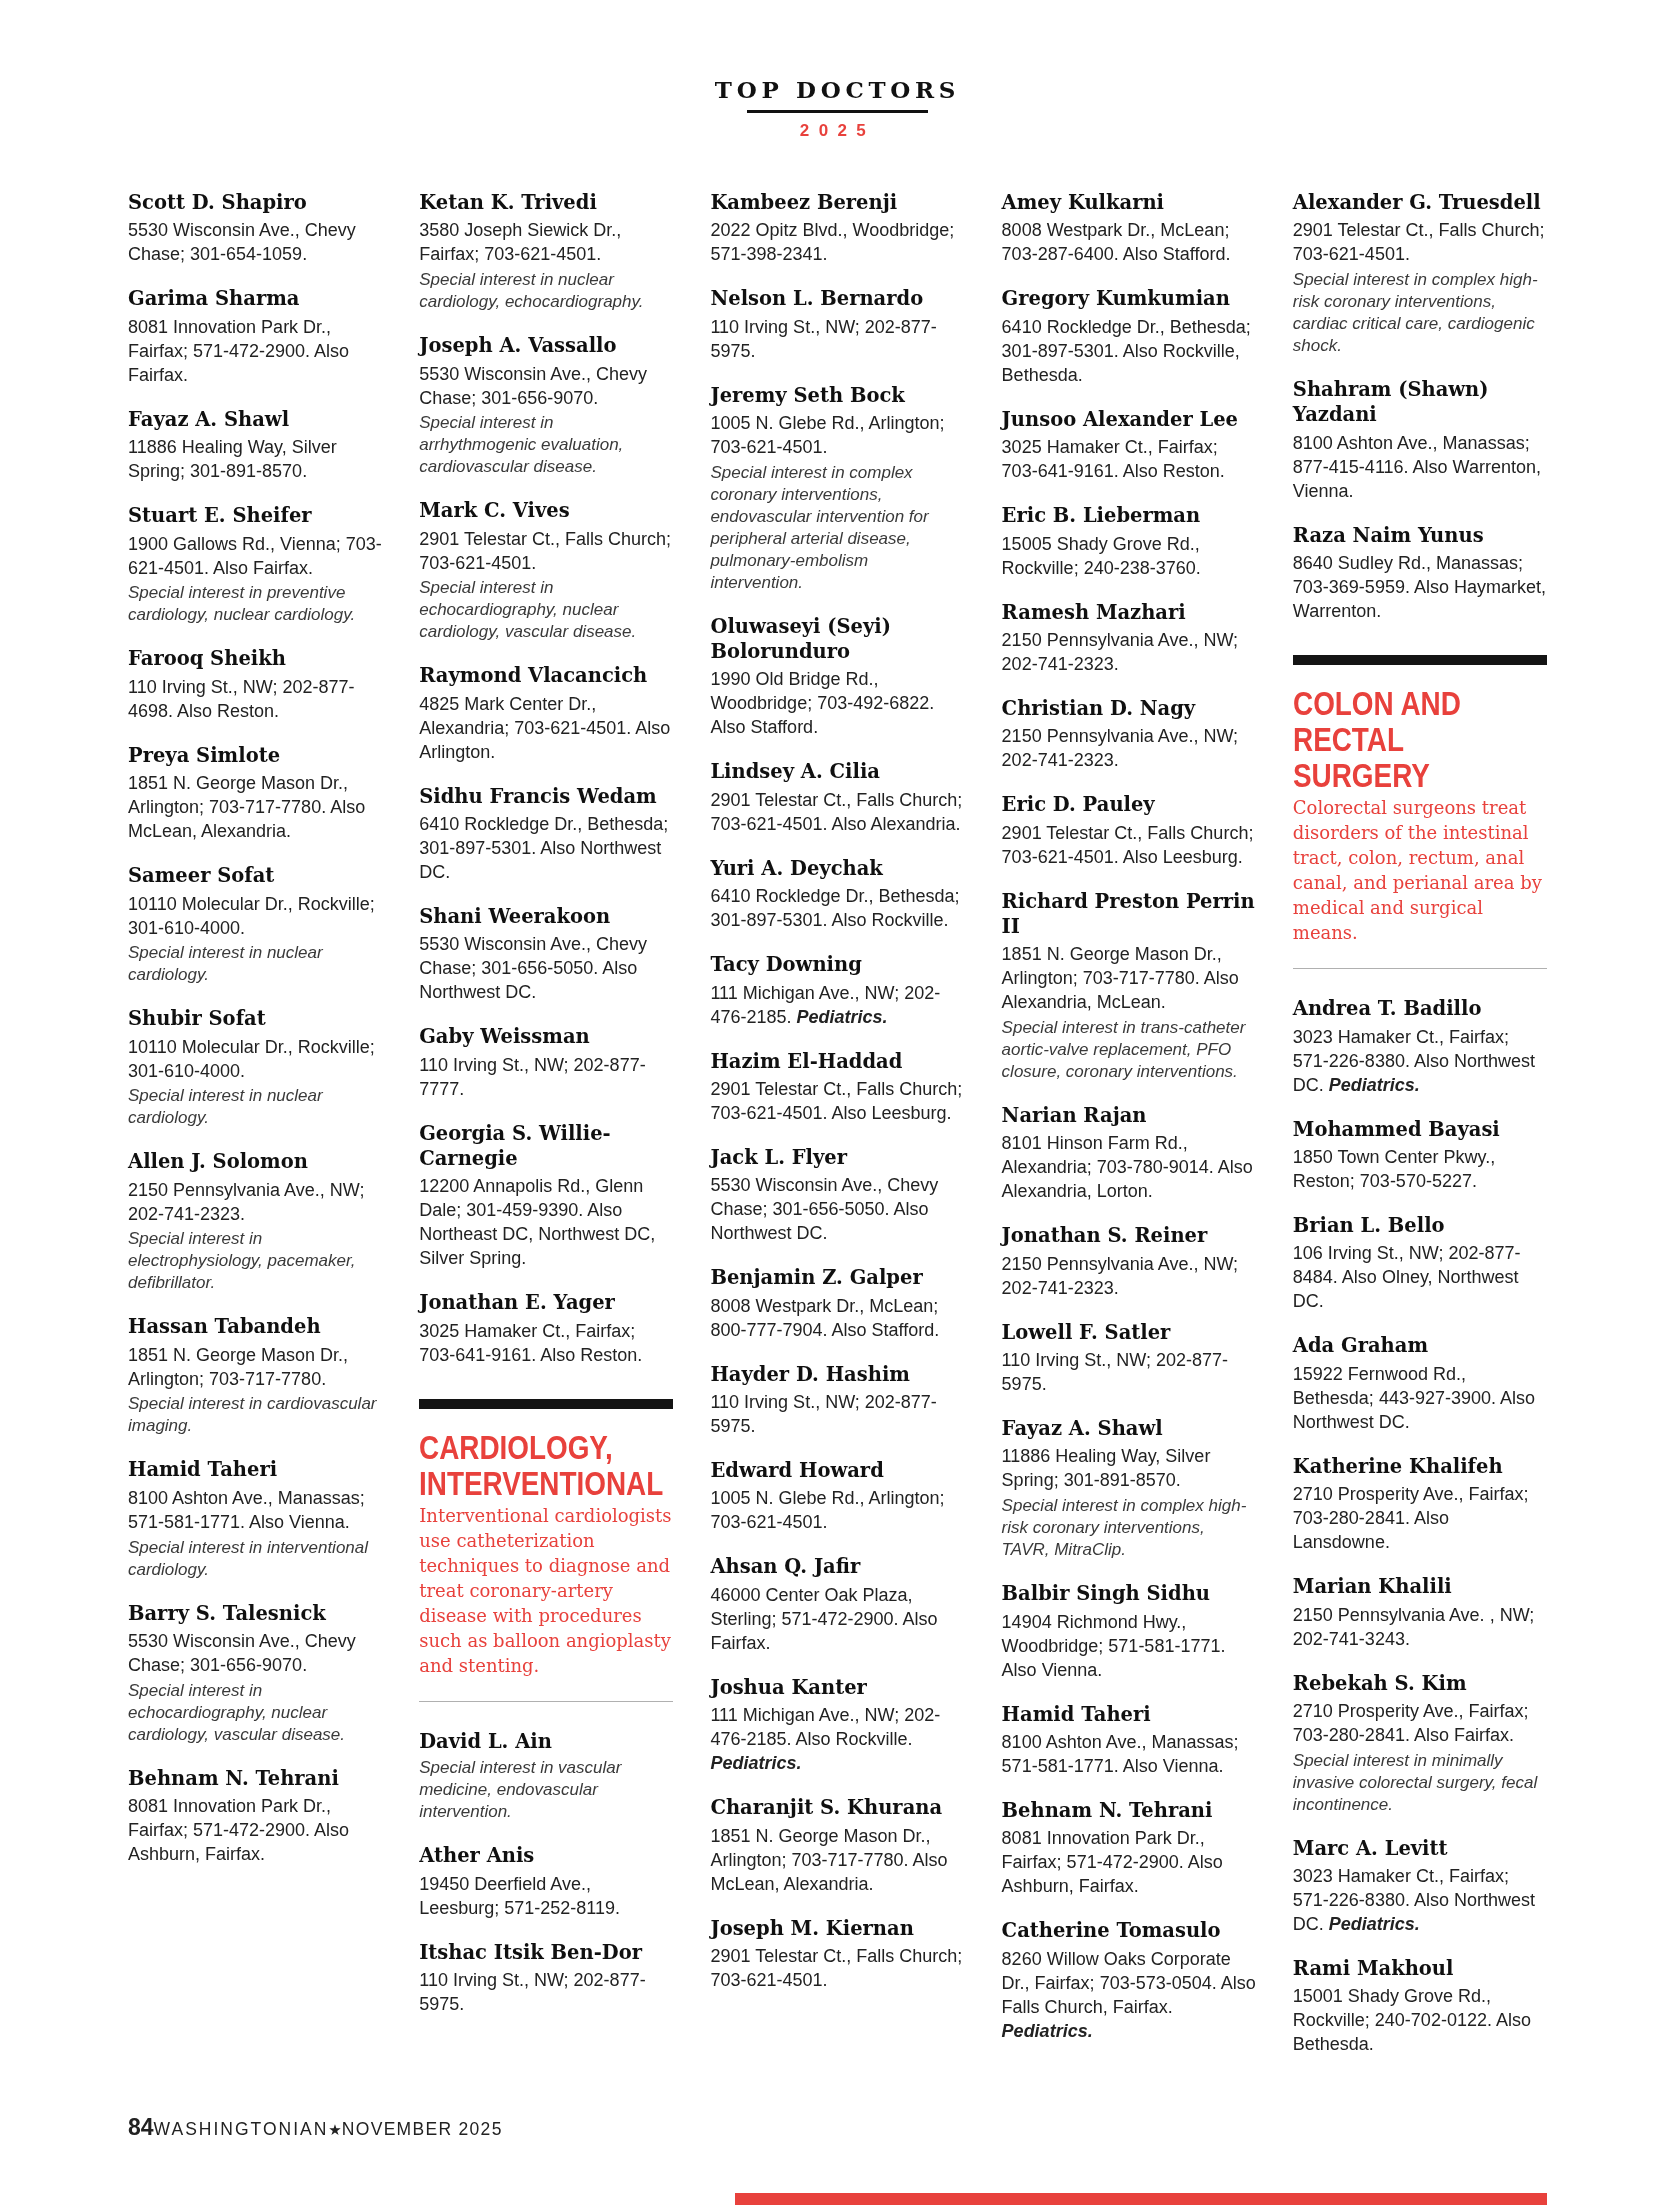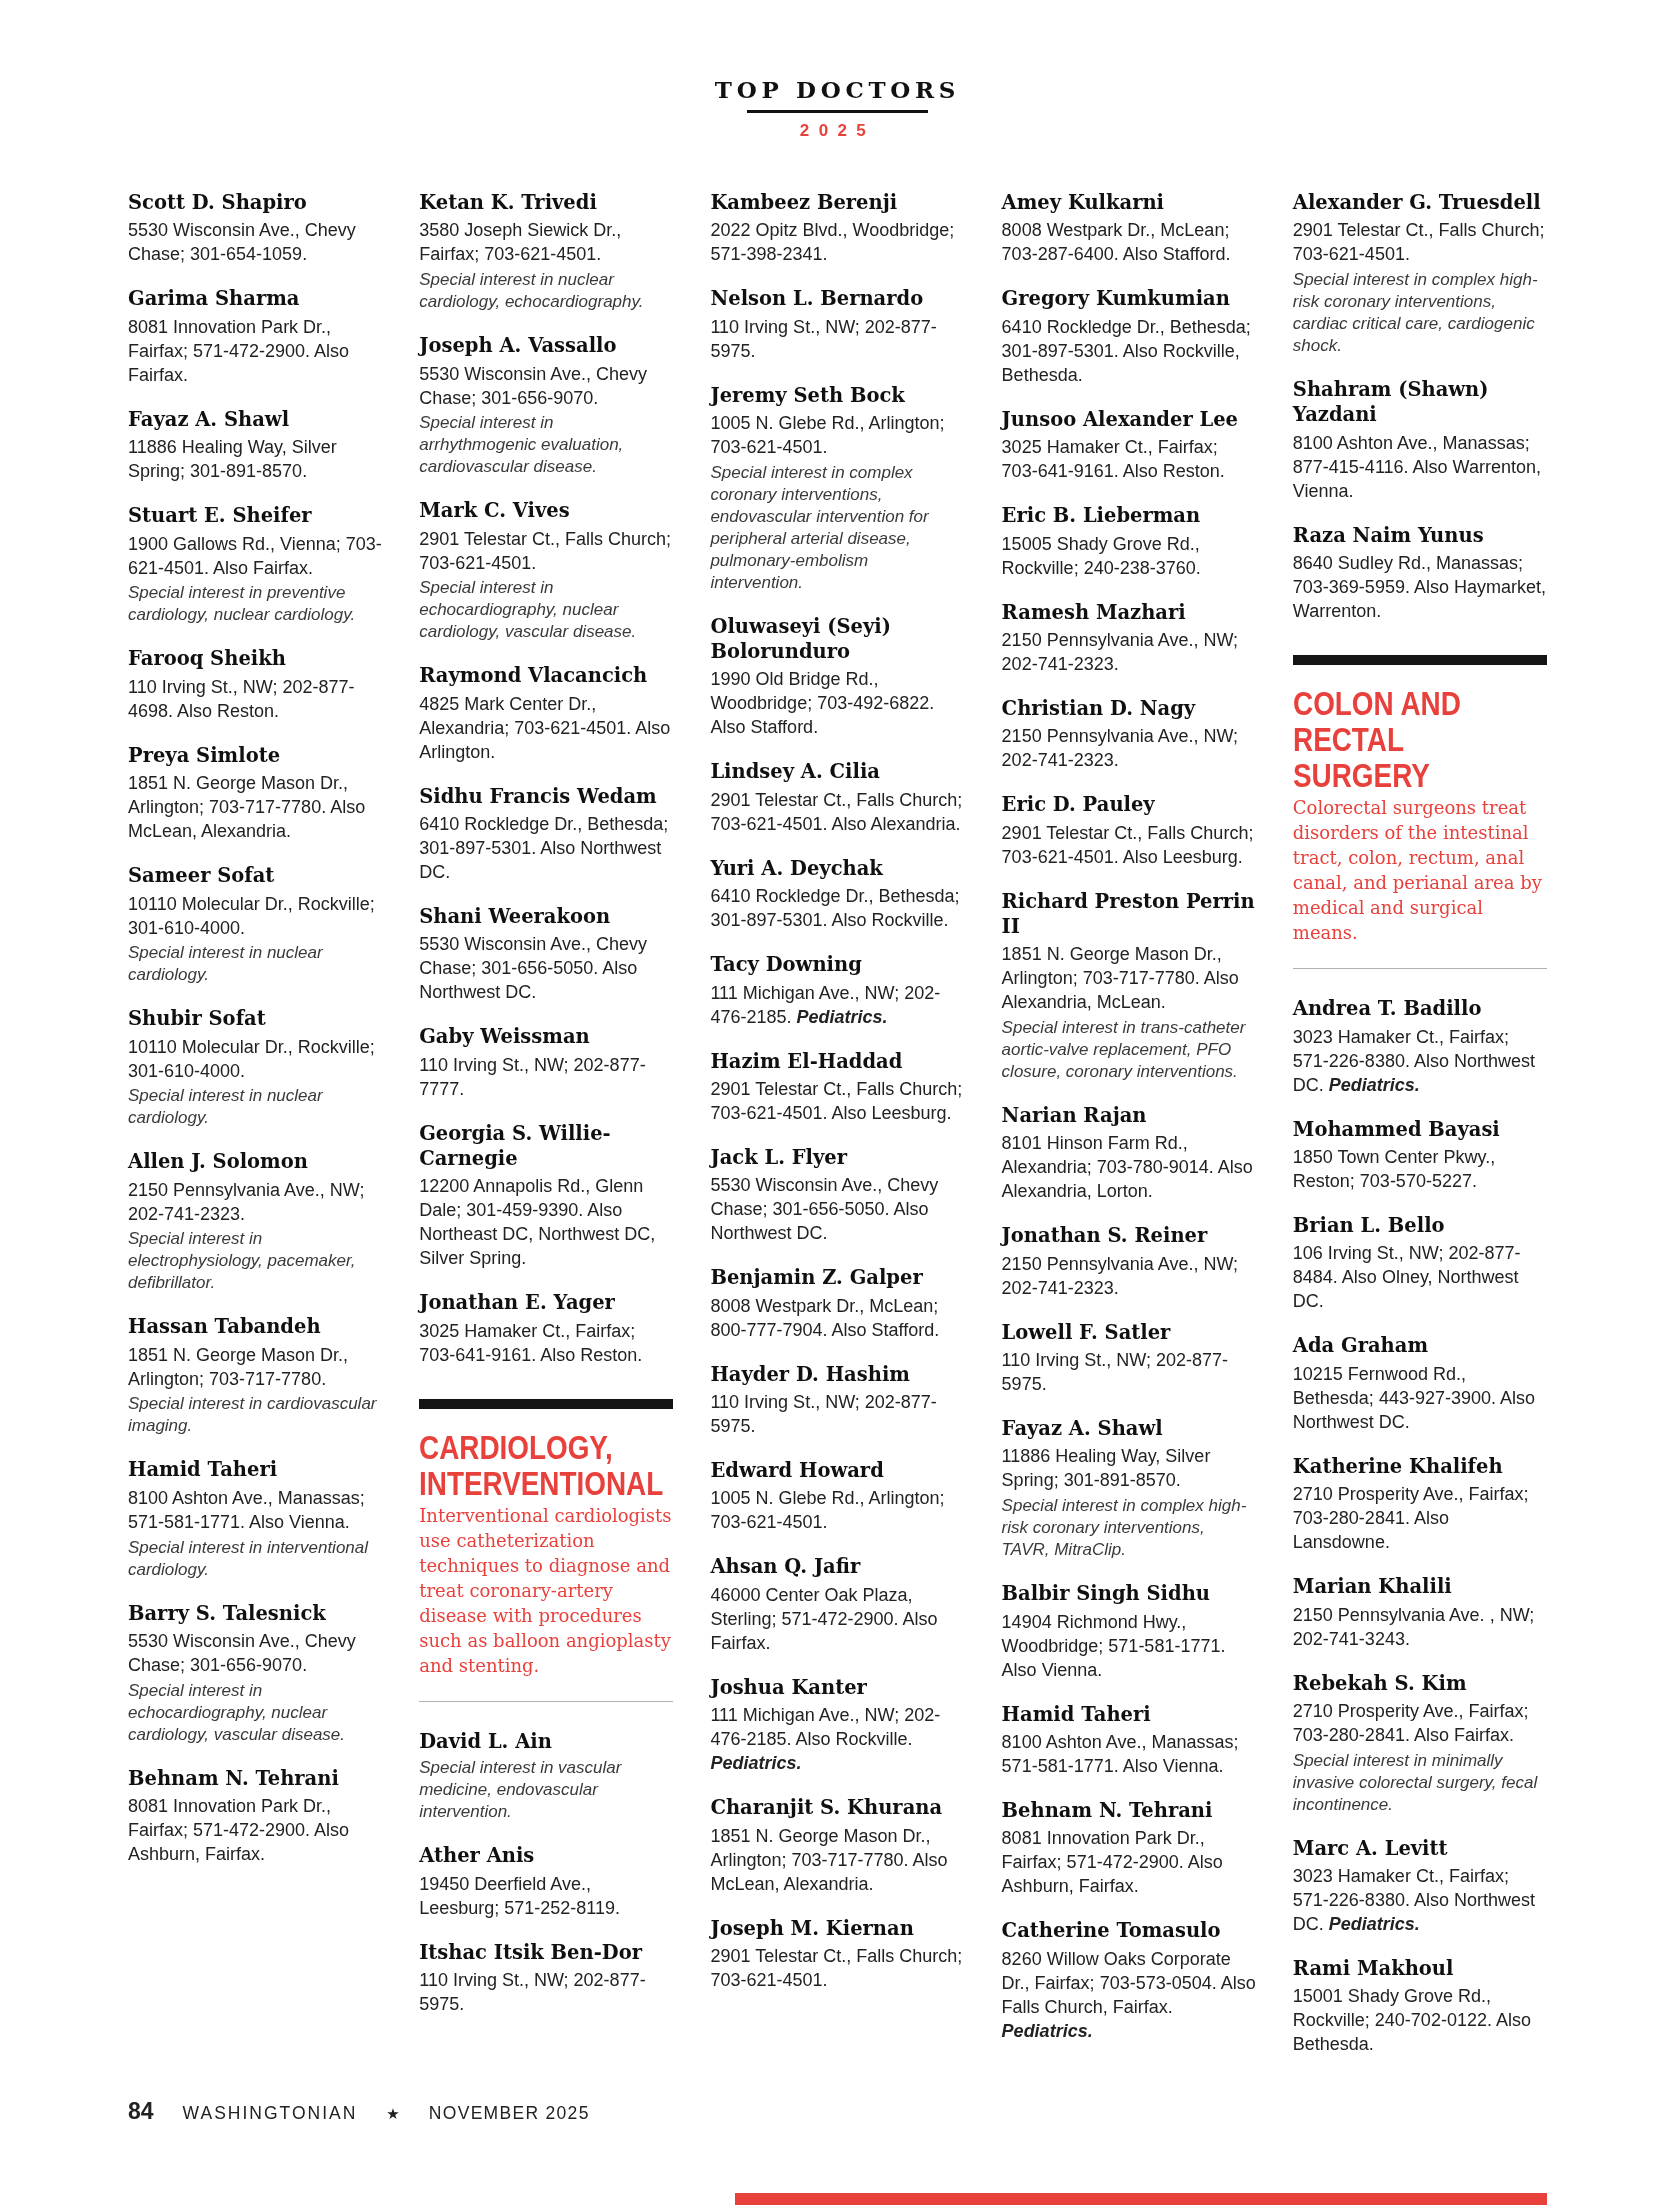--- a/index.html
+++ b/index.html
@@ -35,22 +35,22 @@
     font-weight:700;font-size:34px;line-height:36px;color:var(--red);
     width:122%;transform:scaleX(0.82);transform-origin:0 0;
     white-space:pre-line;
   }
   .section-desc{
     margin-top:2px;font-family:"DejaVu Serif",serif;font-size:18px;
     line-height:25px;color:var(--red);
   }
   .section-rule{height:1.3px;background:#b0b0b0;margin:23px 0 27px;}
   .page-footer{
-    position:absolute;left:128px;bottom:80px;display:flex;align-items:baseline;
-    gap:29px;font-size:17.5px;color:#222;
+    position:absolute;left:128px;bottom:64px;display:flex;align-items:baseline;
+    gap:0;font-size:17.5px;color:#222;
   }
   .footer-page{font-weight:700;font-size:23px;}
   .footer-mag{letter-spacing:2px;}
   .footer-star{font-size:15px;}
   .footer-issue{letter-spacing:1.3px;}
   .footer-red-bar{position:absolute;left:735px;right:128px;bottom:0;height:12px;background:var(--red);}
 </style>
 </head>
 <body>
 
@@ -347,21 +347,21 @@
         <div class="doctor">
           <div class="doc-name">Mohammed Bayasi</div>
           <div class="doc-addr">1850 Town Center Pkwy., Reston; 703-570-5227.</div>
         </div>
         <div class="doctor">
           <div class="doc-name">Brian L. Bello</div>
           <div class="doc-addr">106 Irving St., NW; 202-877-8484. Also Olney, Northwest DC.</div>
         </div>
         <div class="doctor">
           <div class="doc-name">Ada Graham</div>
-          <div class="doc-addr">10215 Fernwood Rd., Bethesda; 443-927-3900. Also Northwest DC.</div>
+          <div class="doc-addr">15922 Fernwood Rd., Bethesda; 443-927-3900. Also Northwest DC.</div>
         </div>
         <div class="doctor">
           <div class="doc-name">Katherine Khalifeh</div>
           <div class="doc-addr">2710 Prosperity Ave., Fairfax; 703-280-2841. Also Lansdowne.</div>
         </div>
         <div class="doctor">
           <div class="doc-name">Marian Khalili</div>
           <div class="doc-addr">2150 Pennsylvania Ave. , NW; 202-741-3243.</div>
         </div>
         <div class="doctor">

